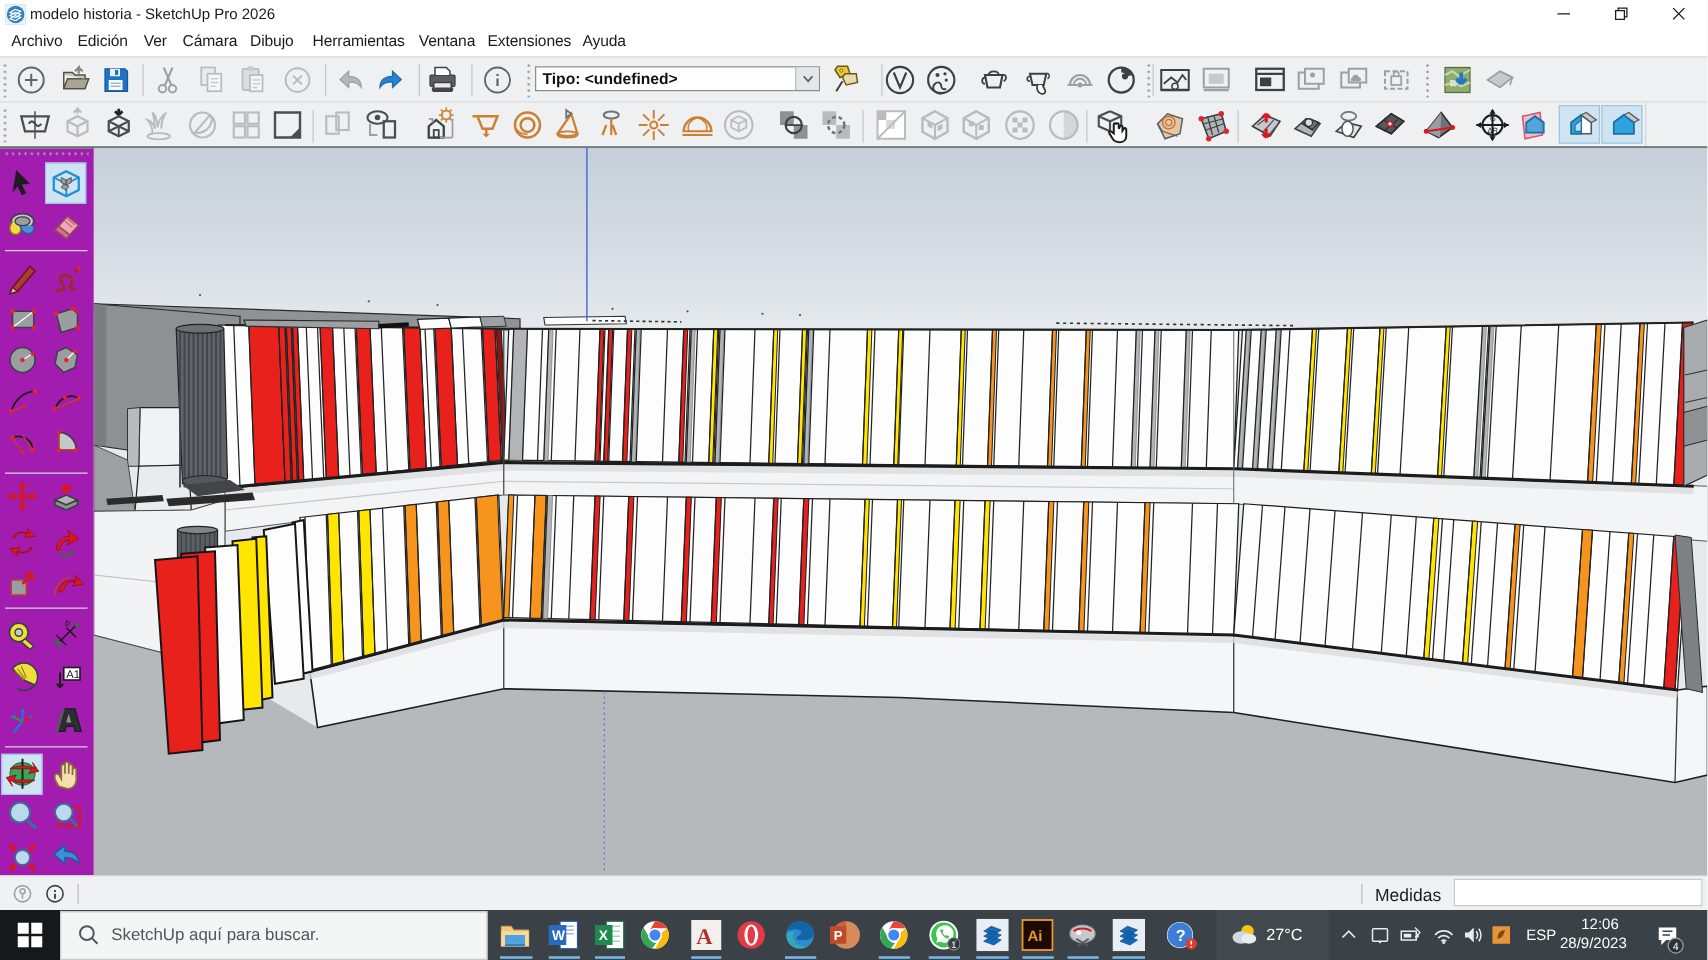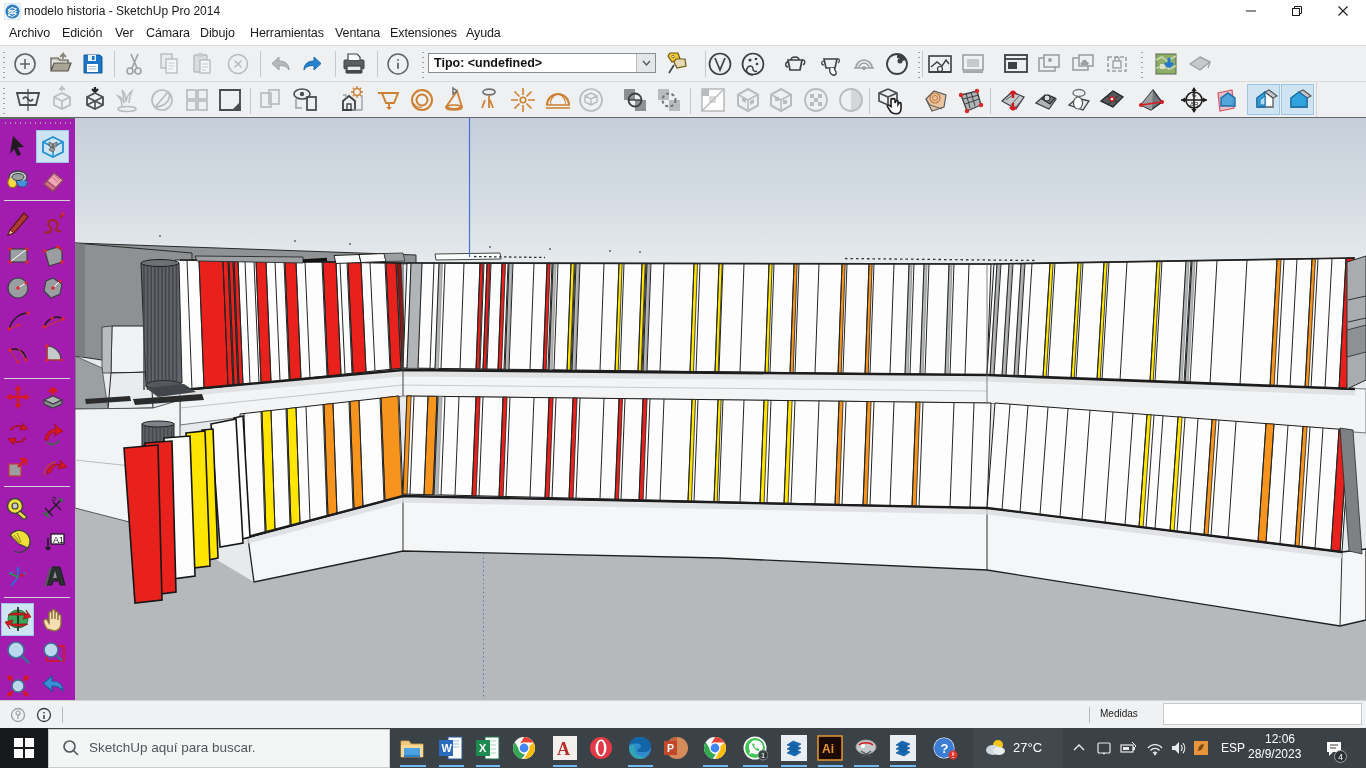--- a/index.html
+++ b/index.html
@@ -29,21 +29,21 @@
 <div id="app">
 
 <div id="titlebar">
 <div class="abs" style="left:4px;top:3px"><svg width="17" height="17" viewBox="0 0 17 17" style="">
           <rect x="0.5" y="0.5" width="16" height="16" fill="#eaf3fb" stroke="#c9dff0" stroke-width="0.5"></rect>
           <g transform="translate(8.5,8.5)">
             <circle r="7" fill="#2f7fc1"></circle>
             <path d="M-4.5 -1.5l4-2.5 4.5 1.5-4 2.5zM-4.5 1l4-2.5 4.5 1.5-4 2.5zM-4.5 3.5l4-2.5 4.5 1.5-4 2.5z" fill="none" stroke="#fff" stroke-width="1"></path>
           </g>
         </svg></div>
-<div id="title">modelo historia - SketchUp Pro 2014</div>
+<div id="title">modelo historia - SketchUp Pro 2026</div>
 <div class="winbtn" style="left:1228px">
         <svg width="12" height="12" viewBox="0 0 12 12" style="">
           <path d="M1 6h10" stroke="#1a1a1a" stroke-width="1"></path>
         </svg>
       </div>
 <div class="winbtn" style="left:1274px">
         <svg width="12" height="12" viewBox="0 0 12 12" style="">
           <rect x="1.5" y="3.5" width="7" height="7" fill="none" stroke="#1a1a1a" stroke-width="1"></rect>
           <path d="M3.5 3.5v-2h7v7h-2" fill="none" stroke="#1a1a1a" stroke-width="1"></path>
         </svg>
@@ -952,21 +952,21 @@
           <circle cx="8" cy="8" r="6.5" fill="none" stroke="#9ca0a3" stroke-width="1.3"></circle>
           <circle cx="8" cy="6" r="2" fill="none" stroke="#9ca0a3" stroke-width="1.2"></circle>
           <path d="M8 8v4" stroke="#9ca0a3" stroke-width="1.2"></path>
         </svg></div>
 <div class="abs" style="left:36px;top:6px"><svg width="16" height="16" viewBox="0 0 16 16" style="">
           <circle cx="8" cy="8" r="6.5" fill="none" stroke="#3c4043" stroke-width="1.3"></circle>
           <path d="M8 5v1.5M8 8v4" stroke="#3c4043" stroke-width="1.5"></path>
         </svg></div>
 <div class="abs" style="left:62px;top:6px;width:1px;height:16px;background:#b9bcbe"></div>
 <div class="abs" style="left:1089px;top:6px;width:1px;height:16px;background:#b9bcbe"></div>
-<div class="abs" style="left:1100px;top:7px;font-size:10px;color:#1a1a1a">Medidas</div>
+<div class="abs" style="left:1100px;top:7px;font-size:14px;color:#1a1a1a">Medidas</div>
 <div class="abs" style="left:1163px;top:2px;width:199px;height:22px;background:#fff;border:1px solid #c6c8ca"></div>
 </div>
 <div id="taskbar">
 <div class="abs" style="left:0;top:0;width:48px;height:40px;background:#16191c"></div>
 <div class="abs" style="left:14px;top:10px"><svg width="20" height="20" viewBox="0 0 20 20" style="">
           <rect x="0" y="0" width="9" height="9" fill="#fff"></rect>
           <rect x="11" y="0" width="9" height="9" fill="#fff"></rect>
           <rect x="0" y="11" width="9" height="9" fill="#fff"></rect>
           <rect x="11" y="11" width="9" height="9" fill="#fff"></rect>
         </svg></div>

